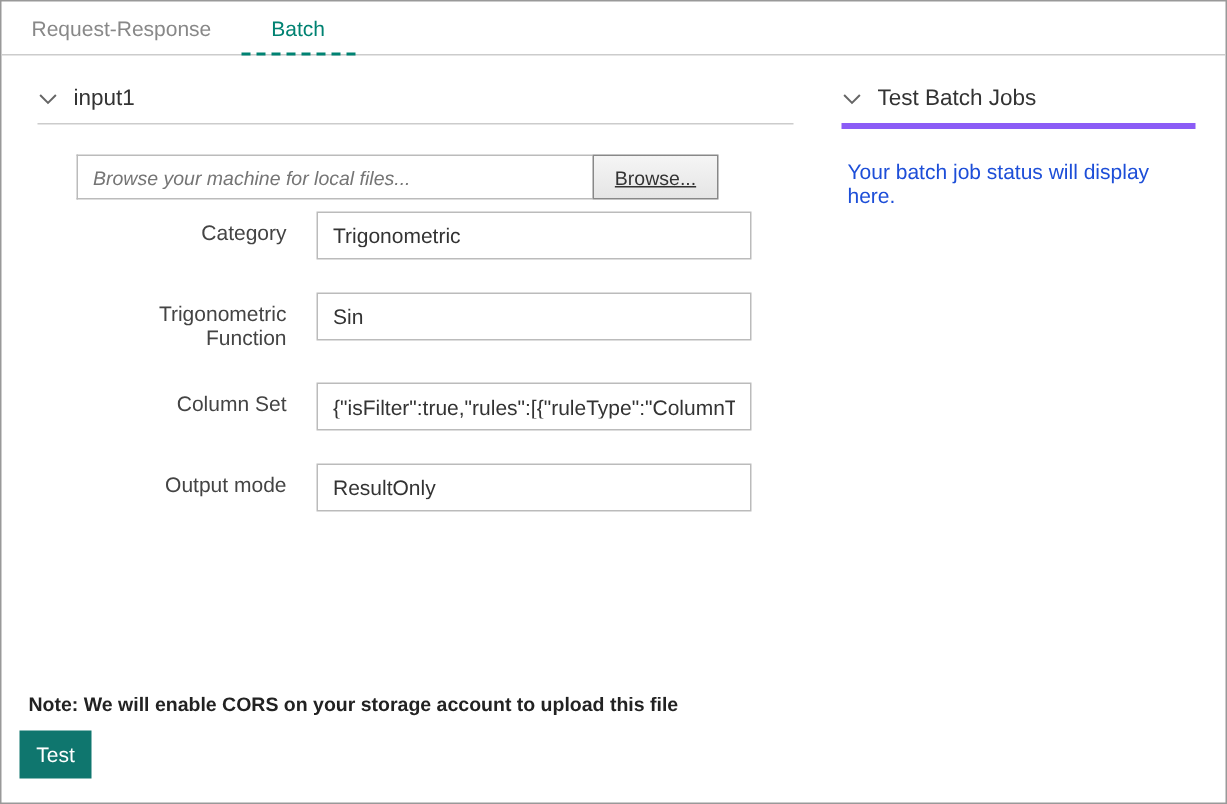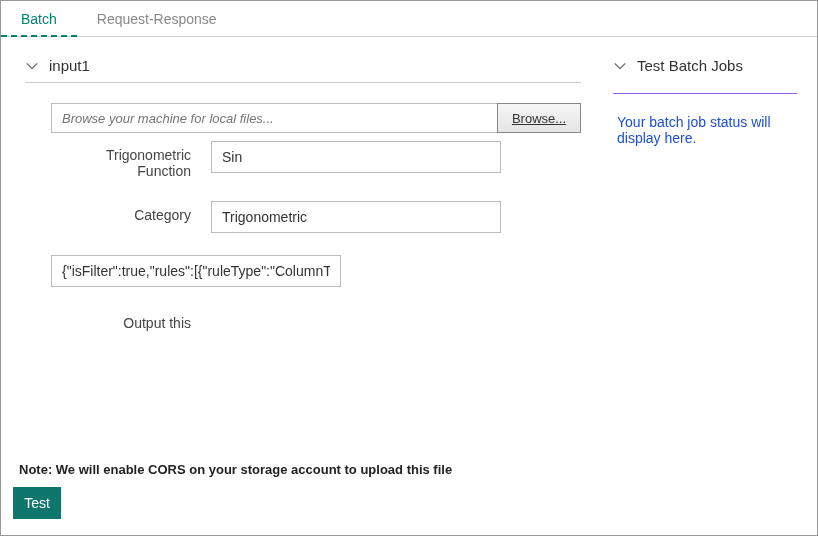--- a/index.html
+++ b/index.html
@@ -57,21 +57,21 @@
     width: 14px;
     height: 14px;
     margin-right: 10px;
     flex-shrink: 0;
   }
   .section-title { font-size: 15px; color: #333; }
   .file-row {
     margin-left: 38px;
     margin-bottom: 8px;
     display: flex;
-    width: 530px;
+    width: 428px;
   }
   .file-input {
     flex: 1;
     border: 1px solid #bbb;
     border-right: none;
     padding: 6px 10px;
     font-style: italic;
     color: #999;
     font-size: 13px;
     height: 30px;
@@ -124,72 +124,74 @@
     cursor: pointer;
     width: 48px;
     height: 32px;
     display: flex;
     align-items: center;
     justify-content: center;
   }
   .right-section-header {
     display: flex;
     align-items: center;
-    padding-bottom: 19px;
-    border-bottom: 1px solid #8b5cf6;
+    padding-bottom: 8px;
+    border-bottom: 4px solid #8b5cf6;
     margin-bottom: 20px;
     cursor: pointer;
   }
   .status-text {
     color: #1d4ed8;
     font-size: 14px;
     margin-left: 4px;
   }
   .spacer { flex: 1; }
 </style>
 </head>
 <body>
 
 <div class="tabs">
+  <div class="tab">Request-Response</div>
   <div class="tab active">Batch</div>
-  <div class="tab">Request-Response</div>
 </div>
 
 <div class="content">
   <div class="left-col">
 
     <div class="section-header">
       <svg class="chevron" viewBox="0 0 16 16">
           <path d="M2 5 L8 11 L14 5" stroke="#666" stroke-width="1.5" fill="none"></path>
         </svg>
       <span class="section-title">input1</span>
     </div>
 
     <div class="file-row">
       <input class="file-input" type="text" readonly="" placeholder="Browse your machine for local files..." style="">
       <button class="browse-btn">Browse...</button>
     </div>
 
 
     <div class="param-row">
+      <div class="param-label">Category</div>
+      <input class="param-input" type="text" value="Trigonometric" style="">
+    </div>
+
+    <div class="param-row">
       <div class="param-label">Trigonometric Function</div>
       <input class="param-input" type="text" value="Sin" style="">
     </div>
 
     <div class="param-row">
-      <div class="param-label">Category</div>
-      <input class="param-input" type="text" value="Trigonometric" style="">
-    </div>
-
-    <div class="param-row">
+      <div class="param-label">Column Set</div>
       <input class="param-input" type="text" value="{&quot;isFilter&quot;:true,&quot;rules&quot;:[{&quot;ruleType&quot;:&quot;ColumnTyp" style="">
     </div>
 
     <div class="param-row">
-      <div class="param-label">Output this</div>
+      <div class="param-label">Output mode</div>
+      <input class="param-input" type="text" value="ResultOnly" style="">
     </div>
 
     <div class="spacer"></div>
 
     <div class="note">Note: We will enable CORS on your storage account to upload this file</div>
     <button class="test-btn">Test</button>
   </div>
 
   <div class="right-col">
     <div class="right-section-header">

